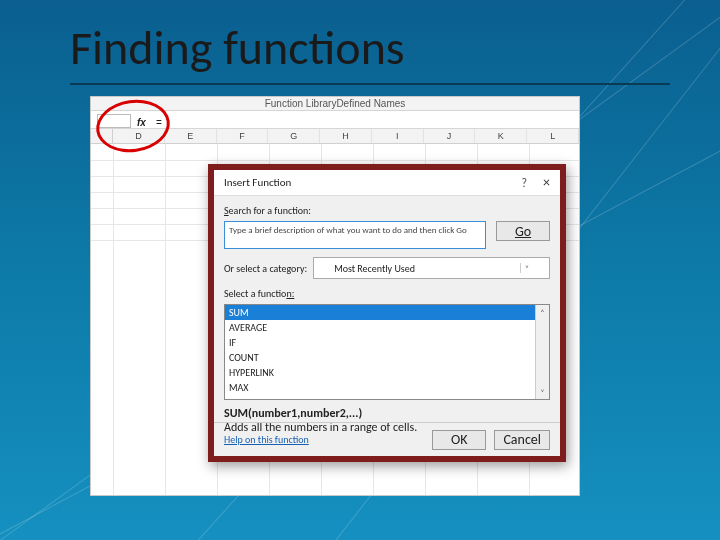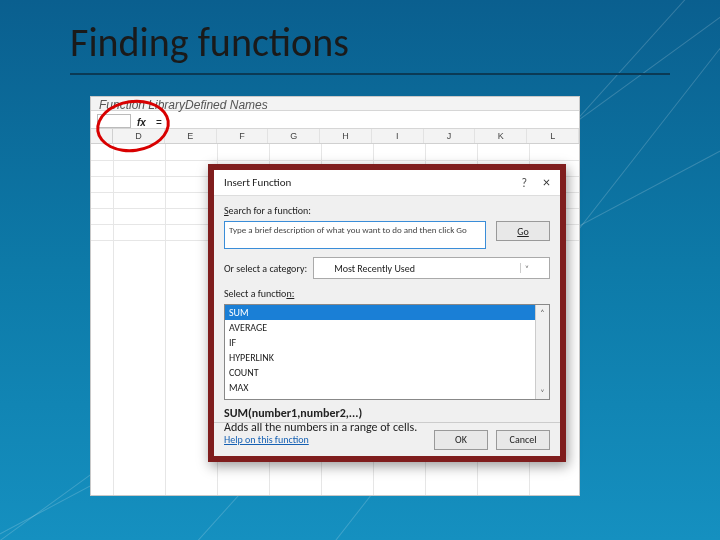--- a/index.html
+++ b/index.html
@@ -19,36 +19,36 @@
   }
   .diag-lines::before { left: 0; top: 540px; transform: rotate(-36deg); }
   .diag-lines::after { left: -50px; top: 560px; transform: rotate(-28deg); }
   .diag2::before { left: 180px; top: 560px; transform: rotate(-48deg); }
   .diag2::after { left: 320px; top: 560px; transform: rotate(-52deg); }
 
   .title-wrap {
     position: absolute; left: 70px; top: 18px; right: 50px;
   }
   .title {
-    font-size: 40px; color: #1a1a1a; font-weight: 400;
+    font-size: 48px; color: #1a1a1a; font-weight: 400;
   }
   .title-rule {
     margin-top: 6px; height: 2px; background: #0b3a55;
   }
 
   .shot {
     position: absolute; left: 90px; top: 96px; width: 490px; height: 400px;
     background: #fff; border: 1px solid #c8c8c8;
     font-family: "Segoe UI", Tahoma, sans-serif;
     font-size: 10px; color: #222;
   }
   .ribbon-strip {
     height: 14px; background: #f3f3f3; border-bottom: 1px solid #d6d6d6;
-    display: flex; justify-content: flex-start; padding: 1px 8px;
-    font-size: 12px; color: #555; font-style: italic;
+    display: flex; justify-content: center; padding: 1px 8px;
+    font-size: 10px; color: #555;
   }
   .fbar {
     height: 18px; background: #fff; border-bottom: 1px solid #d6d6d6;
     display: flex; align-items: flex-end; padding: 0 6px; gap: 6px;
   }
   .namebox { width: 34px; height: 14px; border: 1px solid #bbb; }
   .fx { font-style: italic; font-weight: bold; font-size: 10px; }
   .eq { font-size: 10px; padding-left: 4px; }
   .headers {
     height: 15px; background: #f3f3f3; border-bottom: 1px solid #d0d0d0;
@@ -88,21 +88,21 @@
   .dlg-body { padding: 8px 10px 6px 10px; }
   .lbl { font-size: 10px; margin-bottom: 4px; }
   .lbl .u { text-decoration: underline; }
   .search-row { display: flex; gap: 10px; align-items: flex-start; }
   .search-box {
     flex: 1; height: 28px; background: #fff; border: 1px solid #3a8dd8;
     padding: 2px 4px; font-size: 9px; color: #444; line-height: 11px;
   }
   .btn {
     min-width: 54px; height: 20px; background: #e8e8e8; border: 1px solid #999;
-    font-size: 10px; display: flex; align-items: center; justify-content: center;
+    font-size: 14px; display: flex; align-items: center; justify-content: center;
     padding: 0 8px;
   }
   .cat-row { display: flex; align-items: center; gap: 6px; margin-top: 8px; font-size: 10px; }
   .select {
     flex: 1; height: 22px; background: #fff; border: 1px solid #aaa;
     display: flex; align-items: center; justify-content: space-between;
     padding: 0 20px; font-size: 10px;
   }
   .chev { font-size: 8px; color: #555; border-left: 1px solid #ccc; padding-left: 4px; }
   .listbox {
@@ -201,22 +201,22 @@
       <div class="select">
         <span>Most Recently Used</span>
         <span class="chev">˅</span>
       </div>
     </div>
     <div class="lbl" style="margin-top:8px"><span>Select a functio</span><span class="u">n:</span></div>
     <div class="listbox">
       <div class="item sel">SUM</div>
       <div class="item">AVERAGE</div>
       <div class="item">IF</div>
+      <div class="item">COUNT</div>
       <div class="item">HYPERLINK</div>
-      <div class="item">COUNT</div>
       <div class="item">MAX</div>
       <div class="item">SIN</div>
       <div class="sbar">
         <div class="arrow">˄</div>
         <div class="arrow" style="position:absolute;bottom:0;left:0;right:0">˅</div>
       </div>
     </div>
     <div class="desc">
       <div class="sig">SUM(number1,number2,...)</div>
       <div>Adds all the numbers in a range of cells.</div>

